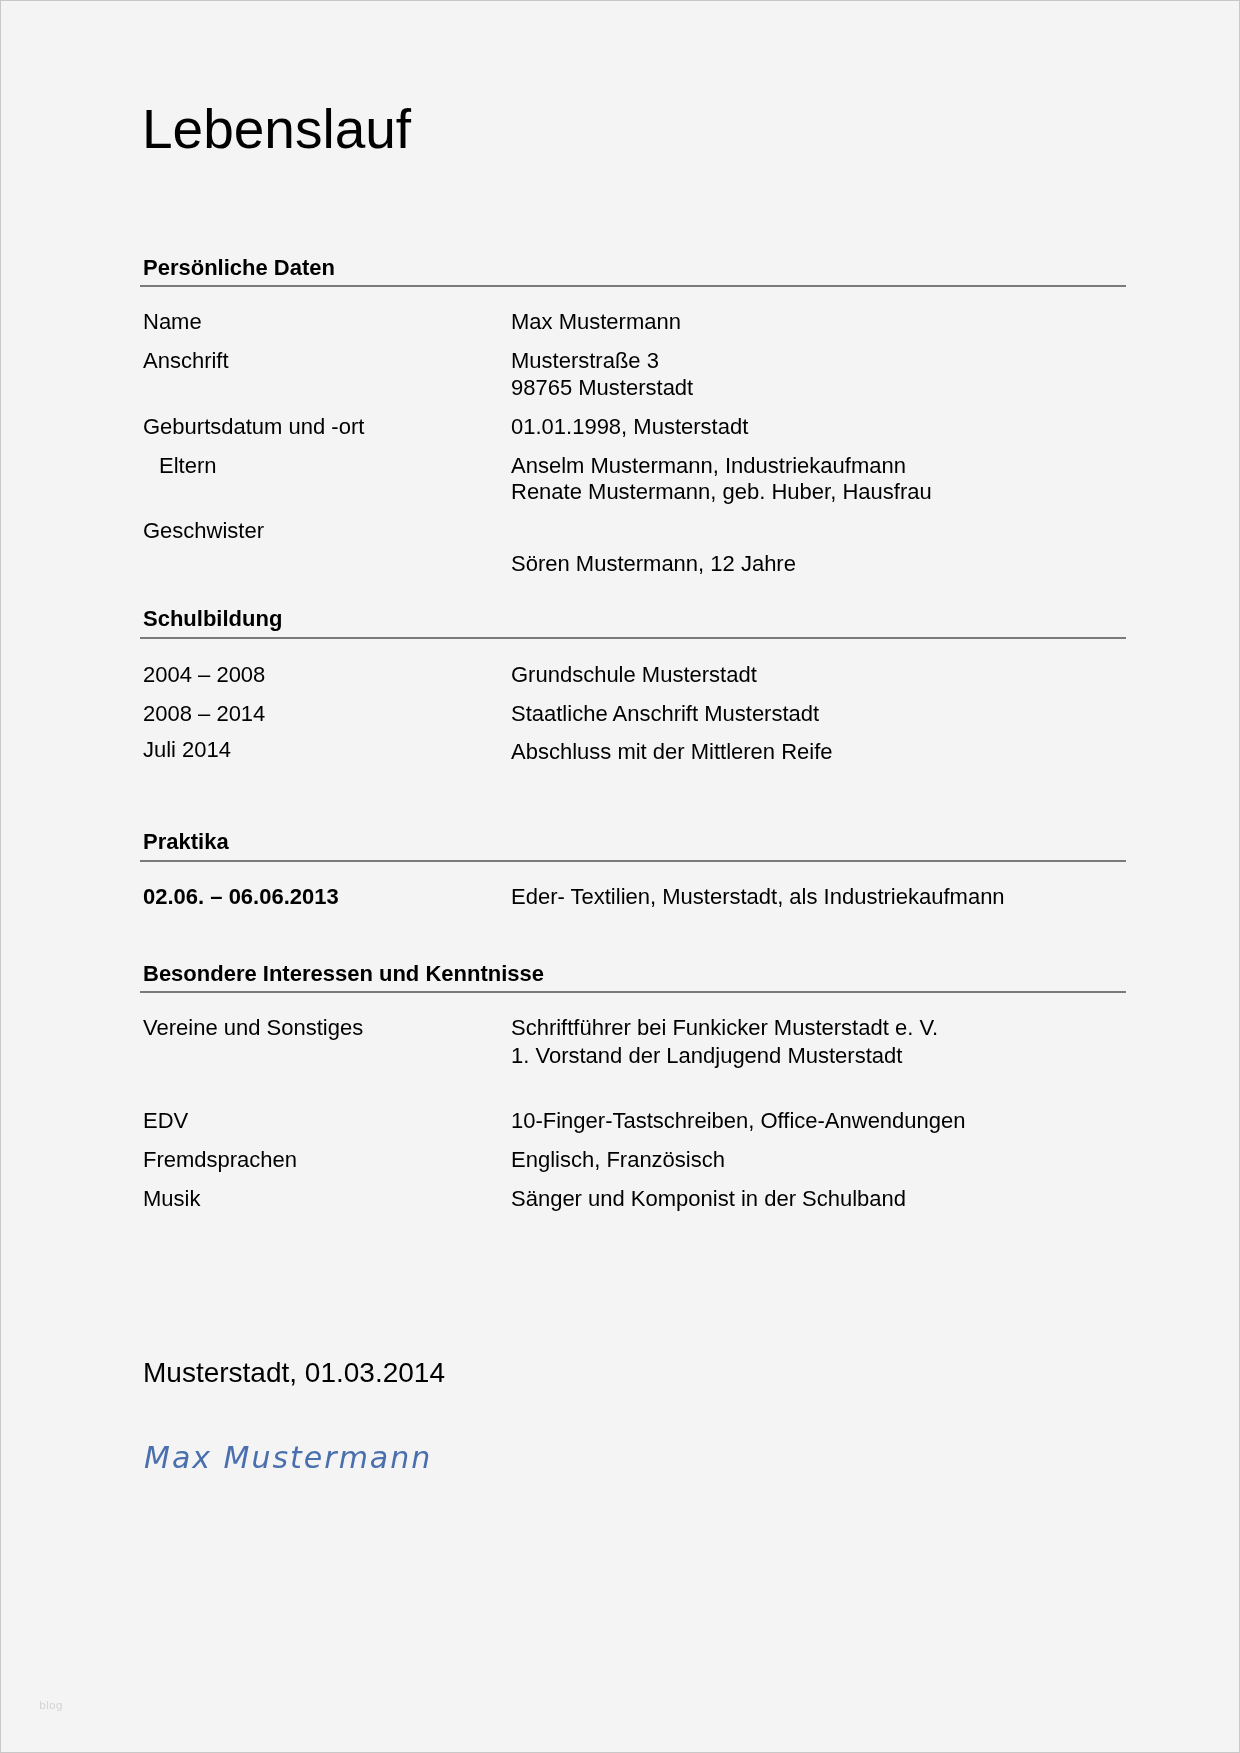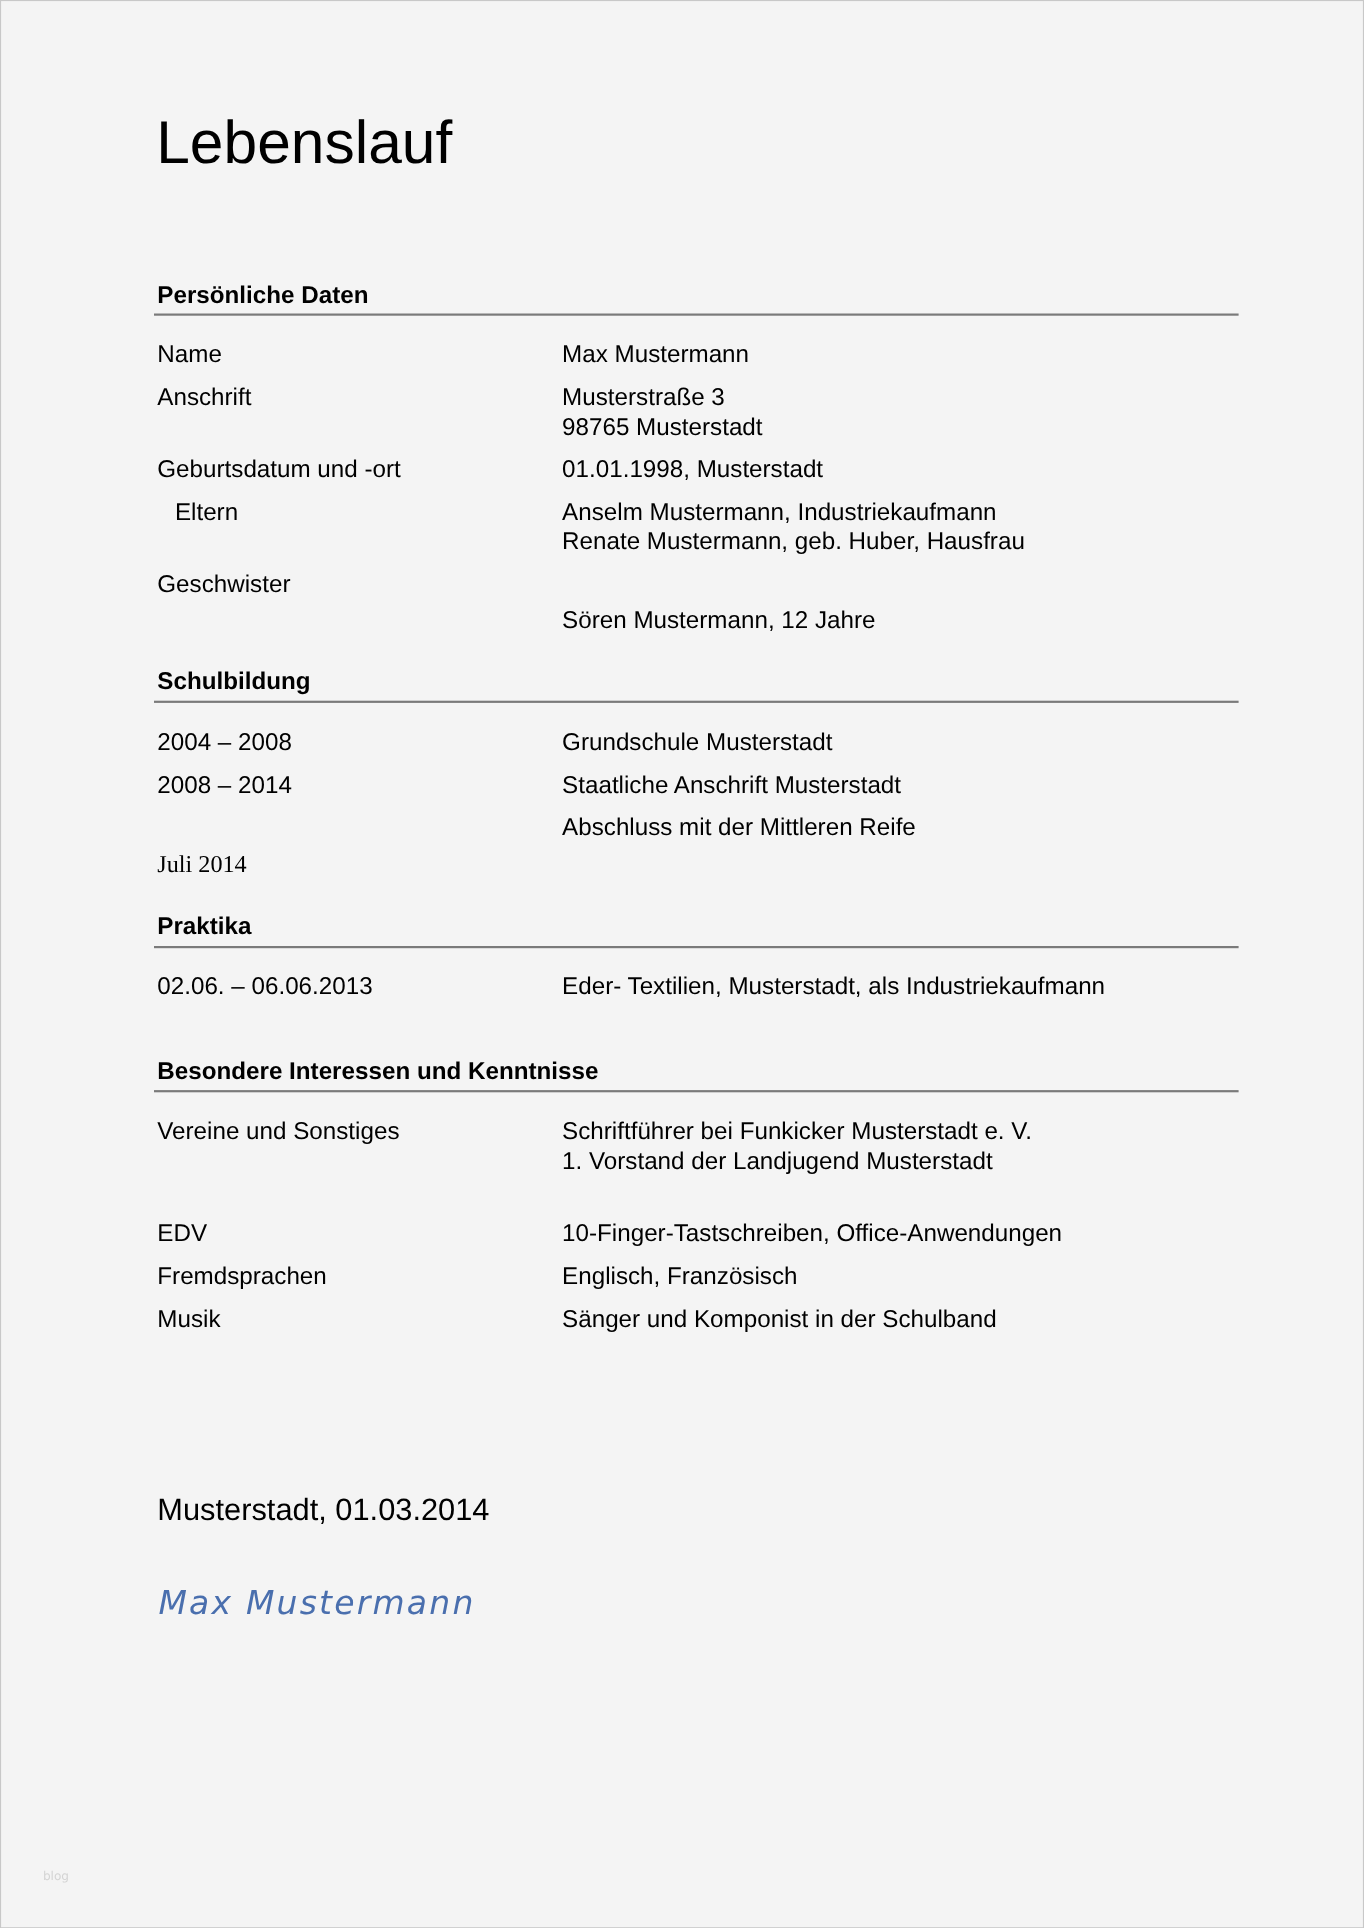--- a/index.html
+++ b/index.html
@@ -67,27 +67,27 @@
 
 <div class="sec-head" style="top:606px;">Schulbildung</div>
 <div class="rule" style="top:637px;"></div>
 
 <div class="lbl" style="top:661px;">2004 – 2008</div>
 <div class="val" style="top:661px;">Grundschule Musterstadt</div>
 
 <div class="lbl" style="top:700px;">2008 – 2014</div>
 <div class="val" style="top:700px;">Staatliche Anschrift Musterstadt</div>
 
-<div class="lbl" style="top:772px;font-family:Liberation Serif, serif;">Juli 2014</div>
+<div class="lbl" style="top:736px;">Juli 2014</div>
 <div class="val" style="top:738px;">Abschluss mit der Mittleren Reife</div>
 
 <div class="sec-head" style="top:829px;">Praktika</div>
 <div class="rule" style="top:860px;"></div>
 
-<div class="lbl" style="top:883px;">02.06. – 06.06.2013</div>
+<div class="lbl" style="top:883px;font-weight:bold;">02.06. – 06.06.2013</div>
 <div class="val" style="top:883px;">Eder- Textilien, Musterstadt, als Industriekaufmann</div>
 
 <div class="sec-head" style="top:961px;">Besondere Interessen und Kenntnisse</div>
 <div class="rule" style="top:991px;"></div>
 
 <div class="lbl" style="top:1014px;">Vereine und Sonstiges</div>
 <div class="val" style="top:1014px;">Schriftführer bei Funkicker Musterstadt e. V.</div>
 <div class="val" style="top:1042px;">1. Vorstand der Landjugend Musterstadt</div>
 
 <div class="lbl" style="top:1107px;">EDV</div>

